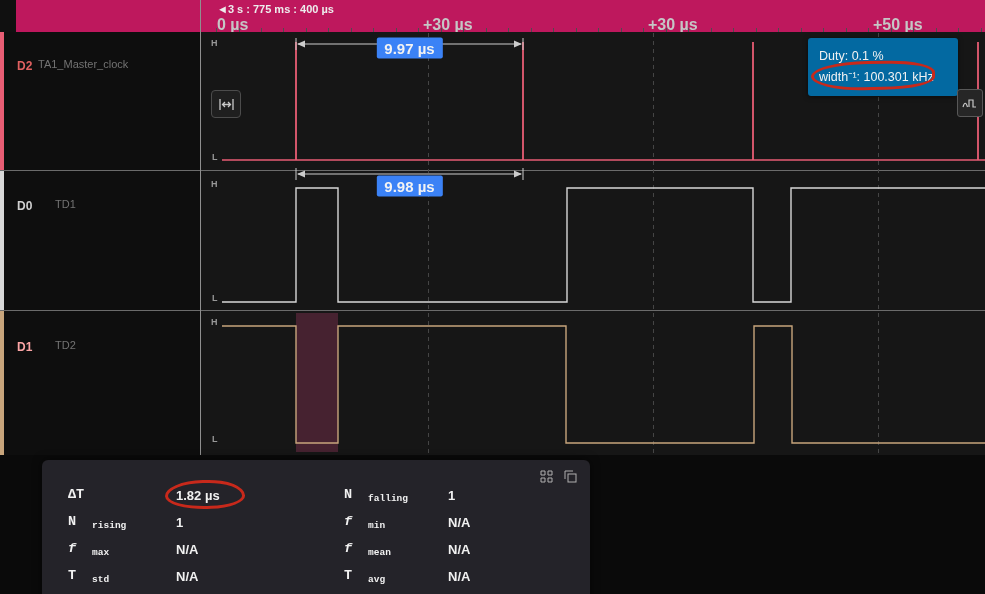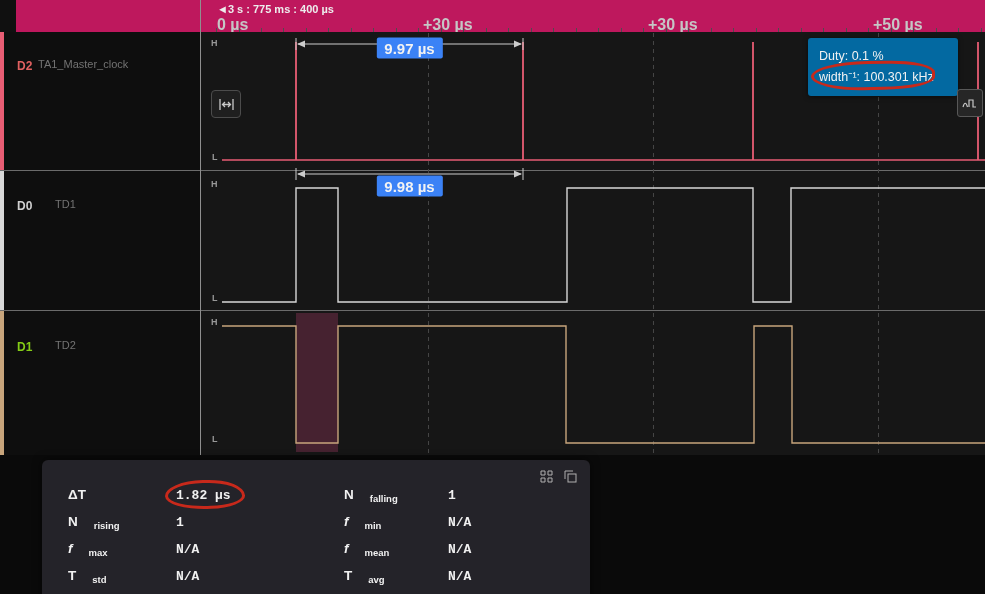--- a/index.html
+++ b/index.html
@@ -48,23 +48,23 @@
                 border: 1px solid #585858; border-radius: 3px; display: flex; align-items: center;
                 justify-content: center; z-index: 5; cursor: pointer; }
 
   
   .bottom { position: absolute; left: 0; top: 455px; width: 985px; height: 139px; background: #0a0a0a; }
   .panel { position: absolute; left: 42px; top: 460px; width: 548px; height: 140px; background: #242329;
            border-radius: 6px 6px 0 0; z-index: 6; box-shadow: 0 0 10px rgba(0,0,0,.6); }
   .panel-icons { position: absolute; right: 13px; top: 10px; display: flex; gap: 11px; }
   .meas-grid { position: absolute; left: 26px; top: 22px; display: grid;
                grid-template-columns: 108px 168px 104px 130px; grid-auto-rows: 27px; align-items: center; color: #f1f1f1; }
-  .m-label { font-size: 13.5px; font-weight: bold; }
+  .m-label { font-size: 13.5px; font-weight: bold; font-family: Liberation Mono, monospace; }
   .m-label sub { font-size: 9.5px; padding-left: 16px; }
-  .m-value { font-size: 13px; font-weight: bold; font-family: Liberation Mono, monospace; }
+  .m-value { font-size: 13px; font-weight: bold; }
 
   
   .anno { position: absolute; border: 3px solid #c8291b; pointer-events: none; z-index: 8; }
   #circle-freq { left: 811px; top: 61px; width: 124px; height: 29px;
                  border-radius: 55% 45% 50% 50% / 60% 50% 50% 60%; transform: rotate(-1deg); }
   #circle-dt { left: 165px; top: 480px; width: 80px; height: 29px;
                border-radius: 50% 50% 45% 55% / 55% 60% 45% 50%; transform: rotate(-1.5deg); }
 </style>
 </head>
 <body>
@@ -84,21 +84,21 @@
   <div class="wavebg"></div>
 
   <div class="ch-strip" id="strip-0" style="background: rgb(232, 93, 116);"></div>
   <div class="ch-strip" id="strip-1" style="background: rgb(216, 216, 216);"></div>
   <div class="ch-strip" id="strip-2" style="background: rgb(200, 165, 124);"></div>
 
   <span class="ch-id" id="chid-0" style="color: rgb(224, 96, 96);">D2</span>
   <span class="ch-name" id="chname-0">TA1_Master_clock</span>
   <span class="ch-id" id="chid-1" style="color: rgb(207, 207, 207);">D0</span>
   <span class="ch-name" id="chname-1">TD1</span>
-  <span class="ch-id" id="chid-2" style="color: #84cc16;">D1</span>
+  <span class="ch-id" id="chid-2" style="color: #fca5a5;">D1</span>
   <span class="ch-name" id="chname-2">TD2</span>
 
   <span class="hl" id="hl-h0">H</span>
   <span class="hl" id="hl-l0">L</span>
   <span class="hl" id="hl-h1">H</span>
   <span class="hl" id="hl-l1">L</span>
   <span class="hl" id="hl-h2">H</span>
   <span class="hl" id="hl-l2">L</span>
 
   <div class="sep" id="sep-1"></div>

